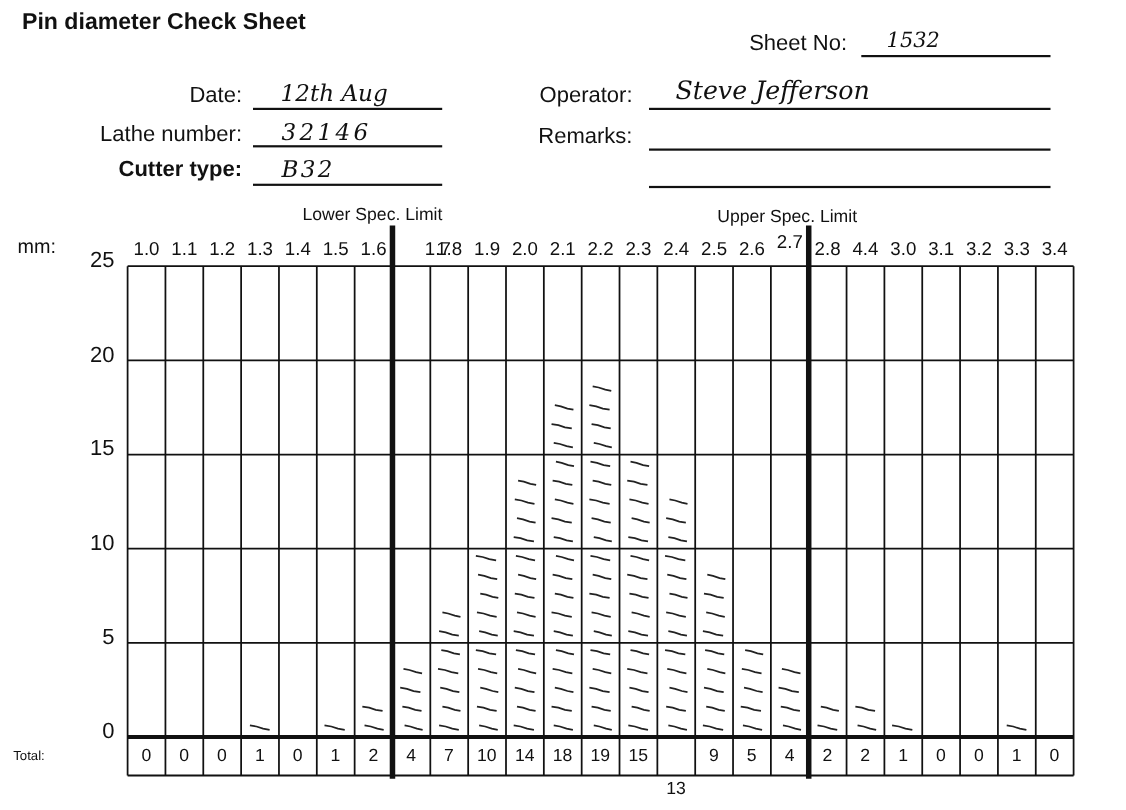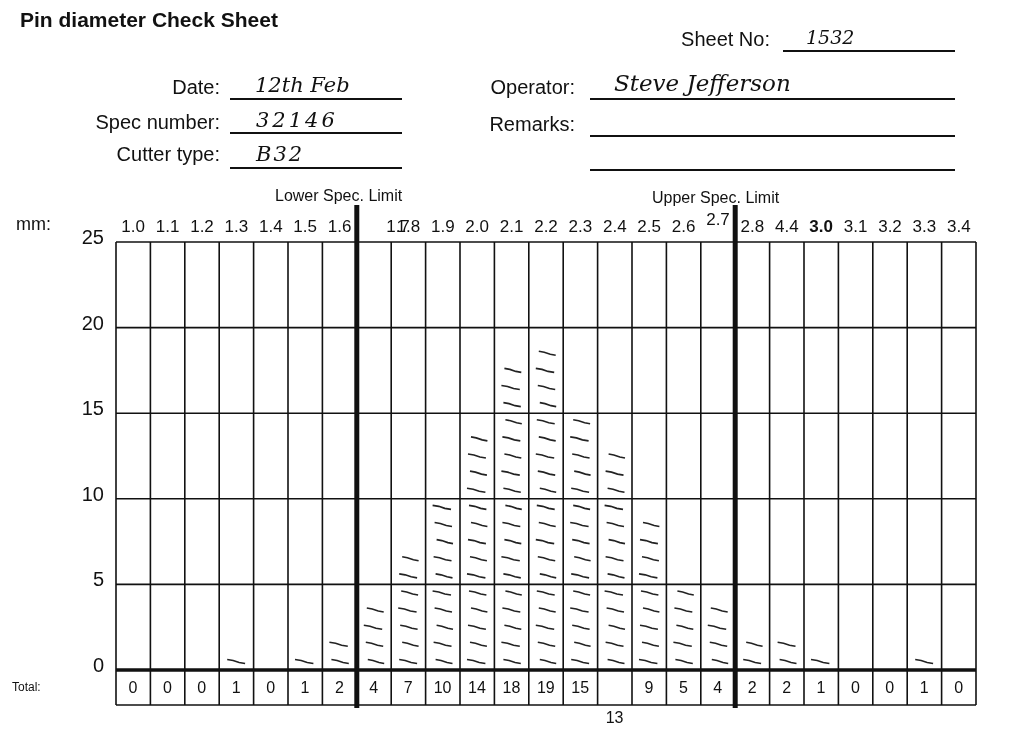--- a/index.html
+++ b/index.html
@@ -18,28 +18,28 @@
 </head>
 <body>
 
 <div class="abs title">Pin diameter Check Sheet</div>
 
 <div class="abs lbl" style="left:620px;top:28px;width:150px;">Sheet No:</div>
 <div class="abs hand" style="left:806px;top:26px;font-size:19px;">1532</div>
 <div class="abs uline" style="left:783px;top:50px;width:172px;"></div>
 
 <div class="abs lbl" style="left:40px;top:76px;width:180px;">Date:</div>
-<div class="abs hand" style="left:255px;top:73px;">12th Feb</div>
+<div class="abs hand" style="left:255px;top:73px;">12th Aug</div>
 <div class="abs uline" style="left:230px;top:98px;width:172px;"></div>
 
-<div class="abs lbl" style="left:40px;top:111px;width:180px;">Spec number:</div>
+<div class="abs lbl" style="left:40px;top:111px;width:180px;">Lathe number:</div>
 <div class="abs hand" style="left:256px;top:108px;letter-spacing:3px;">32146</div>
 <div class="abs uline" style="left:230px;top:132px;width:172px;"></div>
 
-<div class="abs lbl" style="left:40px;top:143px;width:180px;">Cutter type:</div>
+<div class="abs lbl" style="left:40px;top:143px;width:180px;font-weight:bold;">Cutter type:</div>
 <div class="abs hand" style="left:256px;top:142px;letter-spacing:2px;">B32</div>
 <div class="abs uline" style="left:230px;top:167px;width:172px;"></div>
 
 <div class="abs lbl" style="left:440px;top:76px;width:135px;">Operator:</div>
 <div class="abs hand" style="left:614px;top:70px;font-size:23px;">Steve Jefferson</div>
 <div class="abs uline" style="left:590px;top:98px;width:365px;"></div>
 
 <div class="abs lbl" style="left:440px;top:113px;width:135px;">Remarks:</div>
 <div class="abs" style="left:592px;top:112px;font-size:18px;"></div>
 <div class="abs uline" style="left:590px;top:135px;width:365px;"></div>
@@ -73,21 +73,21 @@
     <div class="abs tick" style="left: 460.2px; top: 217px;">2.0</div>
     <div class="abs tick" style="left: 494.6px; top: 217px;">2.1</div>
     <div class="abs tick" style="left: 529px; top: 217px;">2.2</div>
     <div class="abs tick" style="left: 563.4px; top: 217px;">2.3</div>
     <div class="abs tick" style="left: 597.8px; top: 217px;">2.4</div>
     <div class="abs tick" style="left: 632.2px; top: 217px;">2.5</div>
     <div class="abs tick" style="left: 666.6px; top: 217px;">2.6</div>
     <div class="abs tick" style="left: 701px; top: 210px;">2.7</div>
     <div class="abs tick" style="left: 735.4px; top: 217px;">2.8</div>
     <div class="abs tick" style="left: 769.8px; top: 217px;">4.4</div>
-    <div class="abs tick" style="left: 804.2px; top: 217px; font-weight: bold;">3.0</div>
+    <div class="abs tick" style="left: 804.2px; top: 217px;">3.0</div>
     <div class="abs tick" style="left: 838.6px; top: 217px;">3.1</div>
     <div class="abs tick" style="left: 873px; top: 217px;">3.2</div>
     <div class="abs tick" style="left: 907.4px; top: 217px;">3.3</div>
     <div class="abs tick" style="left: 941.8px; top: 217px;">3.4</div>
   </div>
 <div id="totals">
     <div class="abs tot" style="left: 116px; top: 679px;">0</div>
     <div class="abs tot" style="left: 150.4px; top: 679px;">0</div>
     <div class="abs tot" style="left: 184.8px; top: 679px;">0</div>
     <div class="abs tot" style="left: 219.2px; top: 679px;">1</div>

